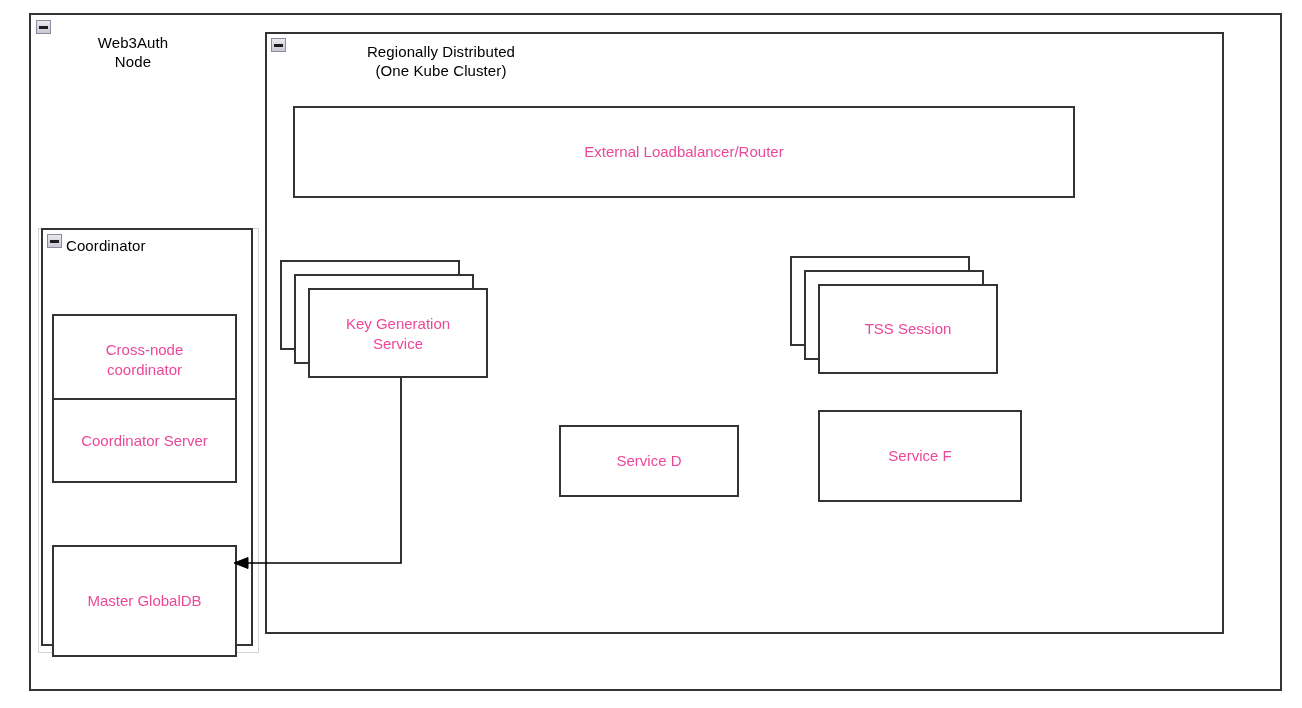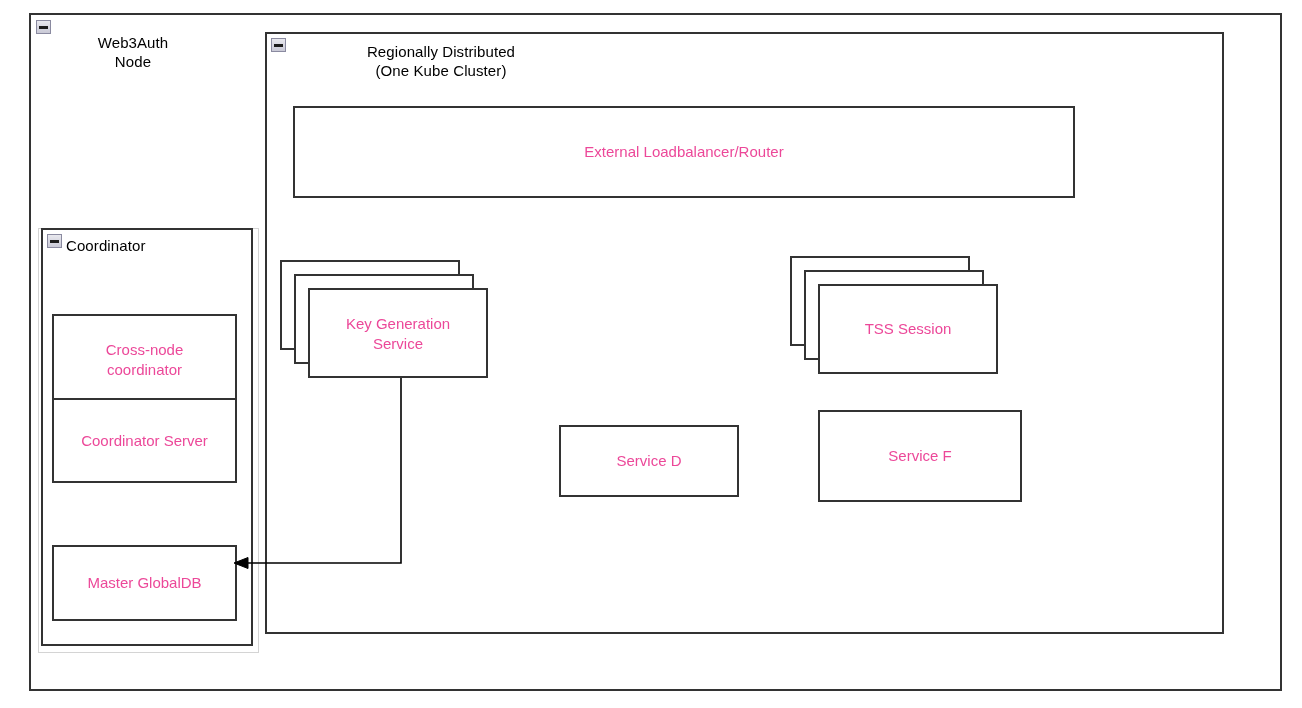--- a/index.html
+++ b/index.html
@@ -180,21 +180,21 @@
 
   <div class="box" style="left:52px; top:290px; width:185px; height:90px;margin-top:24px;">
     <div class="box-label">Cross-node
 coordinator</div>
   </div>
 
   <div class="box" style="left:52px; top:398px; width:185px; height:85px;">
     <div class="box-label">Coordinator Server</div>
   </div>
 
-  <div class="box" style="left:52px; top:545px; width:185px; height:76px;">
+  <div class="box" style="left:52px; top:545px; width:185px; height:112px;">
     <div class="box-label">Master GlobalDB</div>
   </div>
 
   <svg class="connector" viewBox="0 0 1302 708">
     <polyline points="401,378 401,563 239,563" fill="none" stroke="#000000" stroke-width="1.6"></polyline>
     <polygon points="234,563 248,557.5 248,568.5" fill="#000000" stroke="#000000" stroke-width="1"></polygon>
   </svg>
 
 </div>
 

